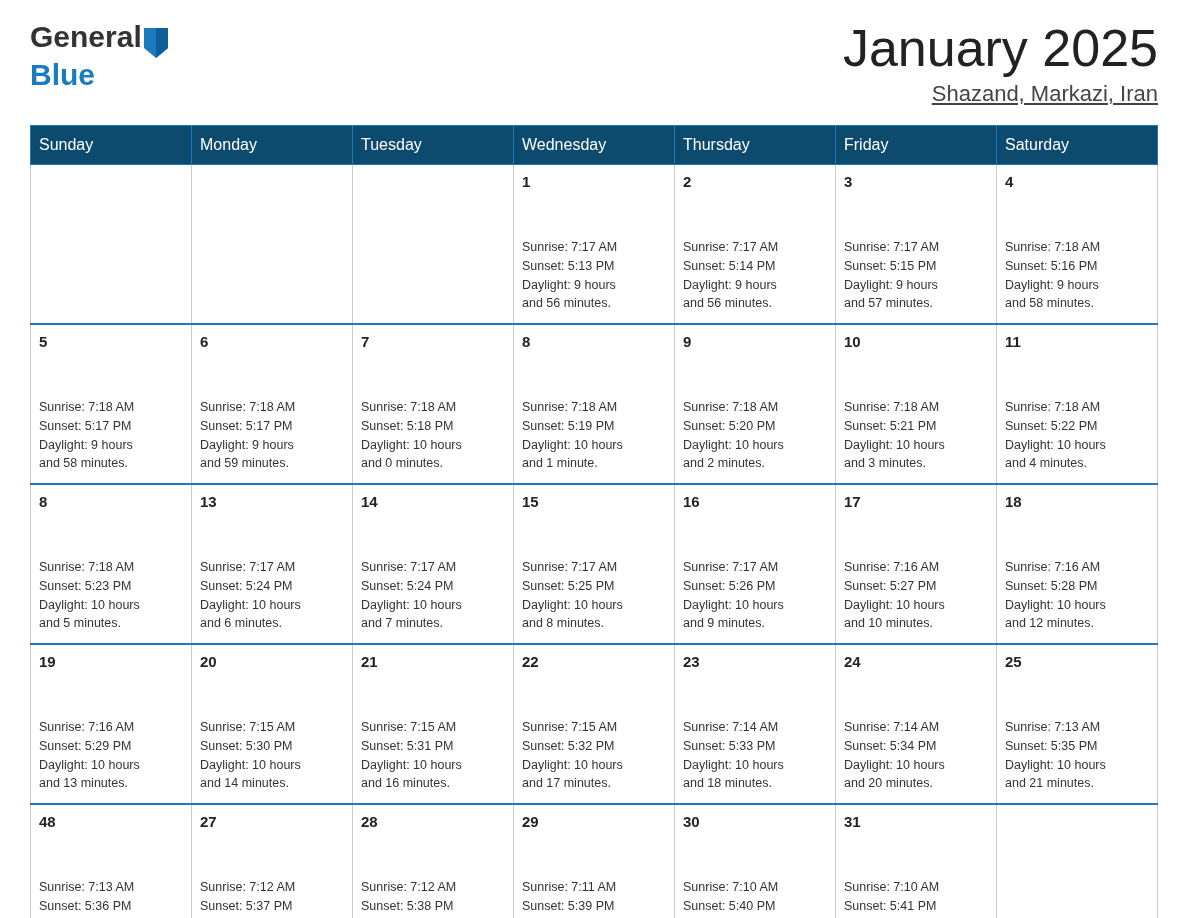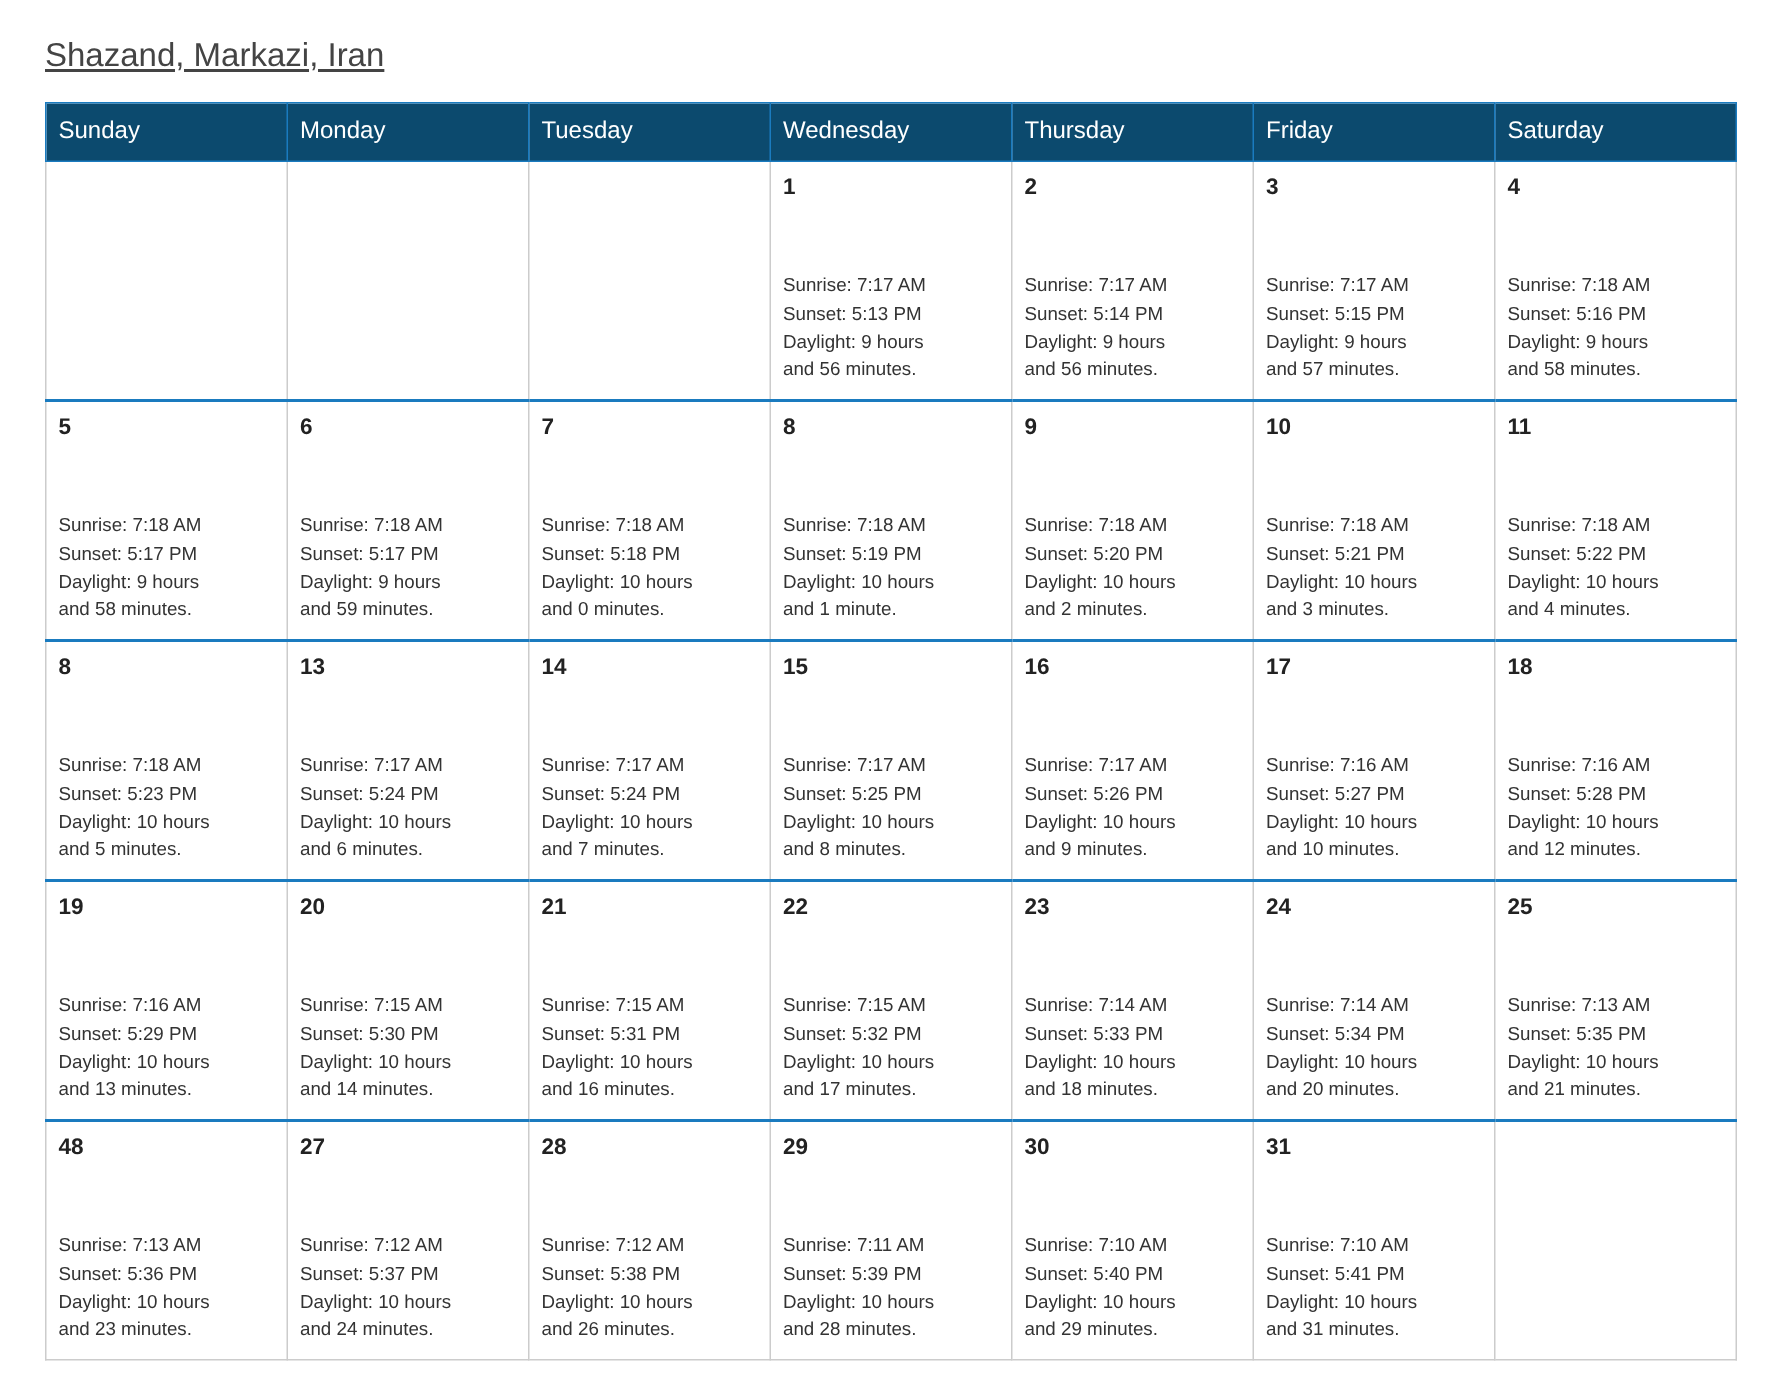--- a/index.html
+++ b/index.html
@@ -76,21 +76,31 @@
       margin-top: 48px;
     }
     .row-divider td {
       border-top: 2px solid #1a7bbf !important;
     }
   </style>
 </head>
 <body>
 
 <div class="header">
+  <div class="logo">
+    <span>
+      <span style="font-size:30px;font-weight:bold;color:#333;font-family:Arial,sans-serif;">General</span><svg width="24" height="30" viewBox="0 0 24 30" style="vertical-align:middle;margin:0 2px;">
+          <polygon points="0,0 24,0 24,20 12,30 0,20" fill="#1a7bbf"></polygon>
+          <polygon points="12,0 24,0 24,20 12,30" fill="#0d5f99"></polygon>
+        </svg><br>
+      <span style="font-size:30px;font-weight:bold;color:#1a7bbf;font-family:Arial,sans-serif;margin-left:0;">Blue</span>
+    </span>
+  </div>
   <div class="title-block">
+    <div class="calendar-title">January 2025</div>
     <div class="calendar-subtitle">Shazand, Markazi, Iran</div>
   </div>
 </div>
 
 <table class="calendar-table">
   <thead>
     <tr>
     <th>Sunday</th>
         <th>Monday</th>
         <th>Tuesday</th>

